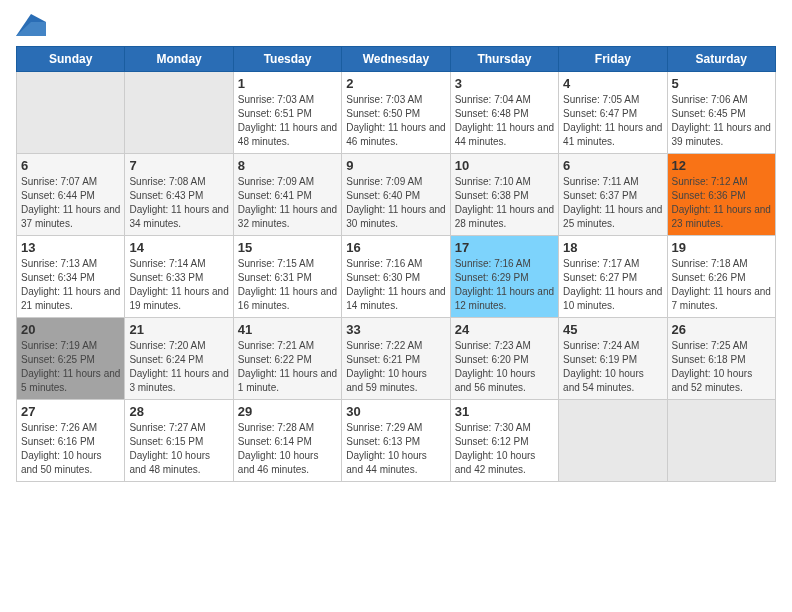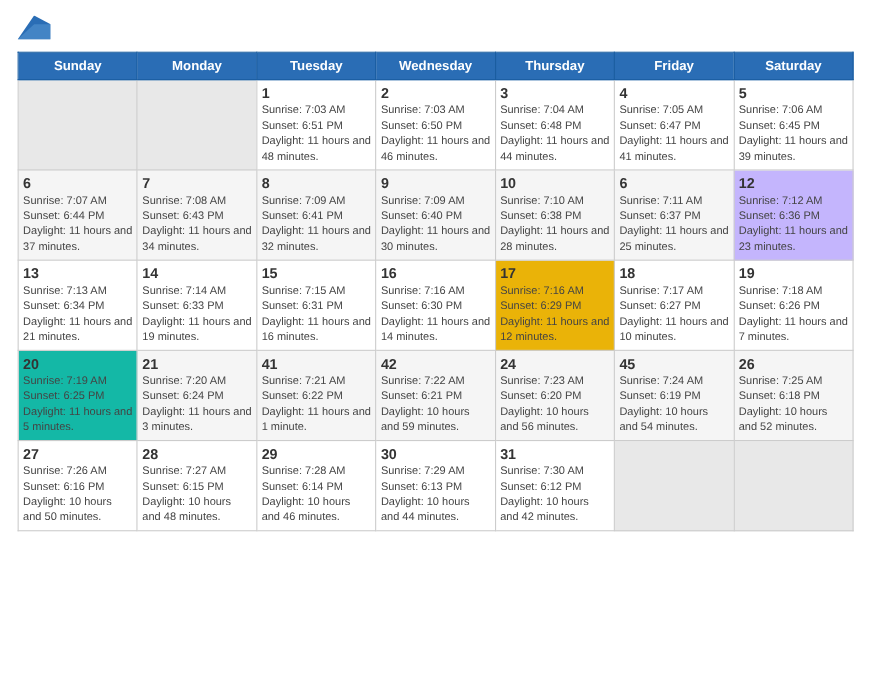--- a/index.html
+++ b/index.html
@@ -182,21 +182,21 @@
               <div class="day-info">Sunrise: 7:09 AM<br>Sunset: 6:40 PM<br>Daylight: 11 hours and 30 minutes.</div>
             </td>
             <td style="background: rgb(245, 245, 245);">
               <span class="day-num">10</span>
               <div class="day-info">Sunrise: 7:10 AM<br>Sunset: 6:38 PM<br>Daylight: 11 hours and 28 minutes.</div>
             </td>
             <td style="background: rgb(245, 245, 245);">
               <span class="day-num">6</span>
               <div class="day-info">Sunrise: 7:11 AM<br>Sunset: 6:37 PM<br>Daylight: 11 hours and 25 minutes.</div>
             </td>
-            <td style="background: #c4b5fd;">
+            <td style="background: #f97316;">
               <span class="day-num">12</span>
               <div class="day-info">Sunrise: 7:12 AM<br>Sunset: 6:36 PM<br>Daylight: 11 hours and 23 minutes.</div>
             </td>
           </tr>
           <tr>
             <td style="background: rgb(255, 255, 255);">
               <span class="day-num">13</span>
               <div class="day-info">Sunrise: 7:13 AM<br>Sunset: 6:34 PM<br>Daylight: 11 hours and 21 minutes.</div>
             </td>
             <td style="background: rgb(255, 255, 255);">
@@ -204,48 +204,48 @@
               <div class="day-info">Sunrise: 7:14 AM<br>Sunset: 6:33 PM<br>Daylight: 11 hours and 19 minutes.</div>
             </td>
             <td style="background: rgb(255, 255, 255);">
               <span class="day-num">15</span>
               <div class="day-info">Sunrise: 7:15 AM<br>Sunset: 6:31 PM<br>Daylight: 11 hours and 16 minutes.</div>
             </td>
             <td style="background: rgb(255, 255, 255);">
               <span class="day-num">16</span>
               <div class="day-info">Sunrise: 7:16 AM<br>Sunset: 6:30 PM<br>Daylight: 11 hours and 14 minutes.</div>
             </td>
-            <td style="background: #eab308;">
+            <td style="background: #7dd3fc;">
               <span class="day-num">17</span>
               <div class="day-info">Sunrise: 7:16 AM<br>Sunset: 6:29 PM<br>Daylight: 11 hours and 12 minutes.</div>
             </td>
             <td style="background: rgb(255, 255, 255);">
               <span class="day-num">18</span>
               <div class="day-info">Sunrise: 7:17 AM<br>Sunset: 6:27 PM<br>Daylight: 11 hours and 10 minutes.</div>
             </td>
             <td style="background: rgb(255, 255, 255);">
               <span class="day-num">19</span>
               <div class="day-info">Sunrise: 7:18 AM<br>Sunset: 6:26 PM<br>Daylight: 11 hours and 7 minutes.</div>
             </td>
           </tr>
           <tr>
-            <td style="background: #14b8a6;">
+            <td style="background: #a3a3a3;">
               <span class="day-num">20</span>
               <div class="day-info">Sunrise: 7:19 AM<br>Sunset: 6:25 PM<br>Daylight: 11 hours and 5 minutes.</div>
             </td>
             <td style="background: rgb(245, 245, 245); margin-top: 19px;">
               <span class="day-num">21</span>
               <div class="day-info">Sunrise: 7:20 AM<br>Sunset: 6:24 PM<br>Daylight: 11 hours and 3 minutes.</div>
             </td>
             <td style="background: rgb(245, 245, 245);">
               <span class="day-num">41</span>
               <div class="day-info">Sunrise: 7:21 AM<br>Sunset: 6:22 PM<br>Daylight: 11 hours and 1 minute.</div>
             </td>
             <td style="background: rgb(245, 245, 245);">
-              <span class="day-num">42</span>
+              <span class="day-num">33</span>
               <div class="day-info">Sunrise: 7:22 AM<br>Sunset: 6:21 PM<br>Daylight: 10 hours and 59 minutes.</div>
             </td>
             <td style="background: rgb(245, 245, 245);">
               <span class="day-num">24</span>
               <div class="day-info">Sunrise: 7:23 AM<br>Sunset: 6:20 PM<br>Daylight: 10 hours and 56 minutes.</div>
             </td>
             <td style="background: rgb(245, 245, 245);">
               <span class="day-num">45</span>
               <div class="day-info">Sunrise: 7:24 AM<br>Sunset: 6:19 PM<br>Daylight: 10 hours and 54 minutes.</div>
             </td>

